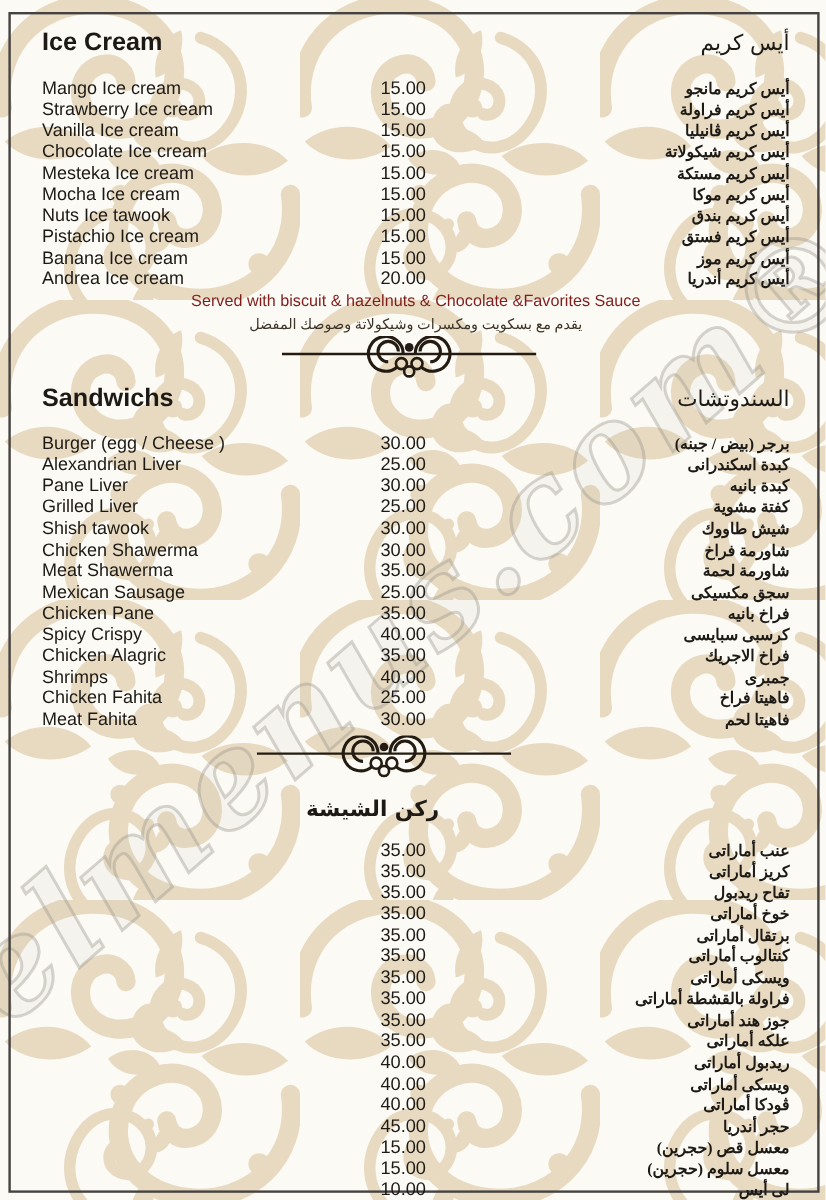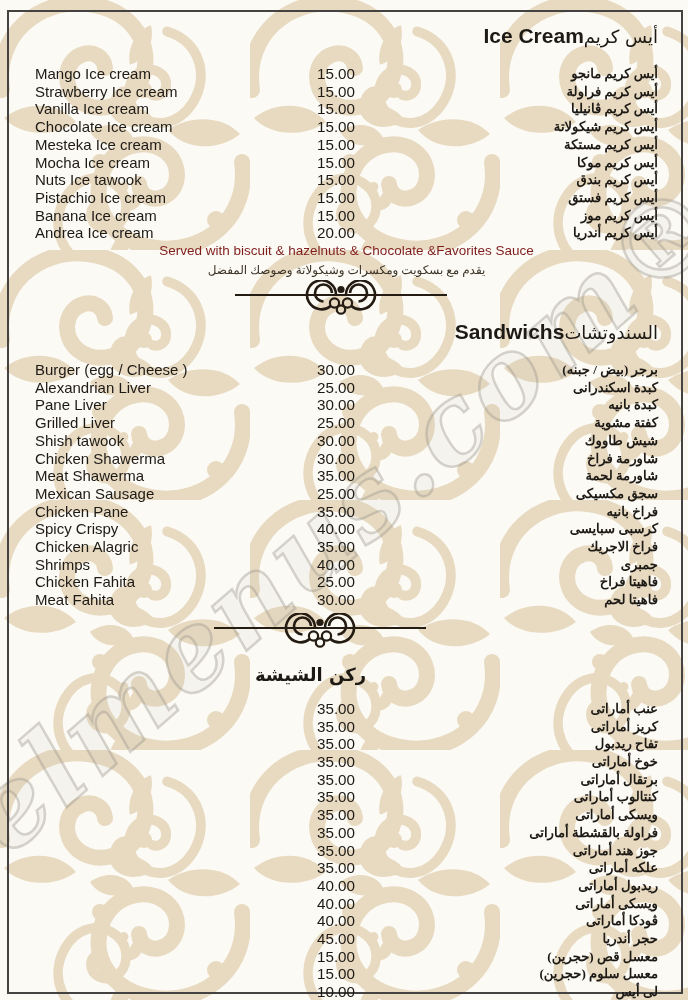--- a/index.html
+++ b/index.html
@@ -17,21 +17,21 @@
     position:absolute;left:345px;top:515px;z-index:1;
     transform:translate(-50%,-50%) rotate(-41deg);
     font-family:"DejaVu Serif",serif;font-style:italic;font-weight:bold;
     font-size:108px;letter-spacing:4px;white-space:nowrap;
     color:rgba(190,185,176,0.10);
     -webkit-text-stroke:2.5px rgba(150,146,138,0.38);
   }
   .content{
     position:absolute;left:35px;right:30px;top:24px;z-index:3;
   }
-  .sec-head{display:flex;justify-content:flex-end;align-items:baseline;}
+  .sec-head{display:flex;justify-content:space-between;align-items:baseline;}
   .h-en{font-weight:bold;font-size:21px;line-height:24px;}
   .h-ar{font-family:"DejaVu Sans",sans-serif;font-weight:normal;font-size:18px;
         line-height:24px;direction:rtl;}
   .rows{margin-top:16px;}
   .row{display:grid;grid-template-columns:282px 118px 1fr;}
   .row span{line-height:17.7px;}
   .cell-en{font-size:15px;}
   .cell-price{font-size:15.2px;}
   .cell-ar{font-family:Liberation Serif, serif;font-weight:bold;font-size:13.2px;
            text-align:right;direction:rtl;}

